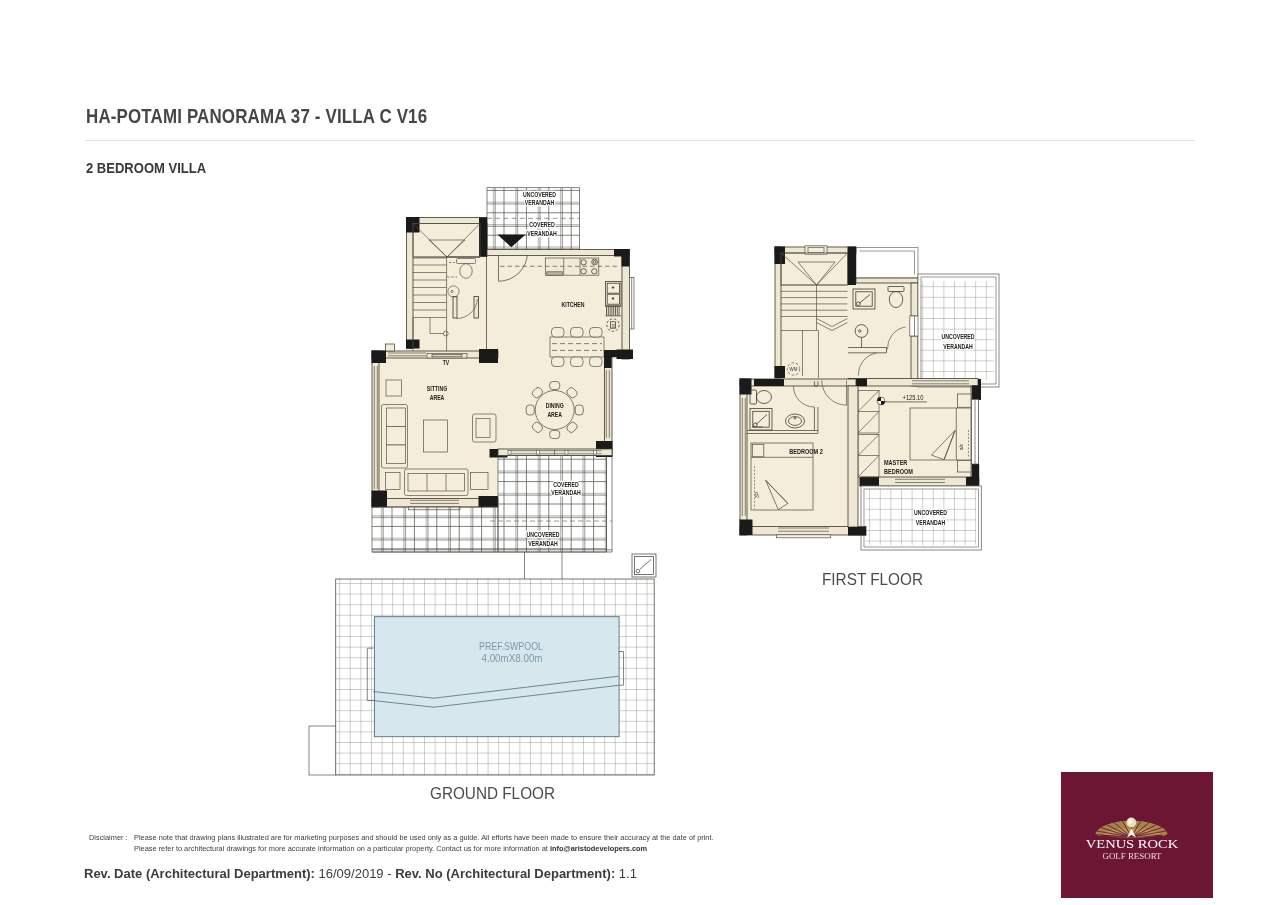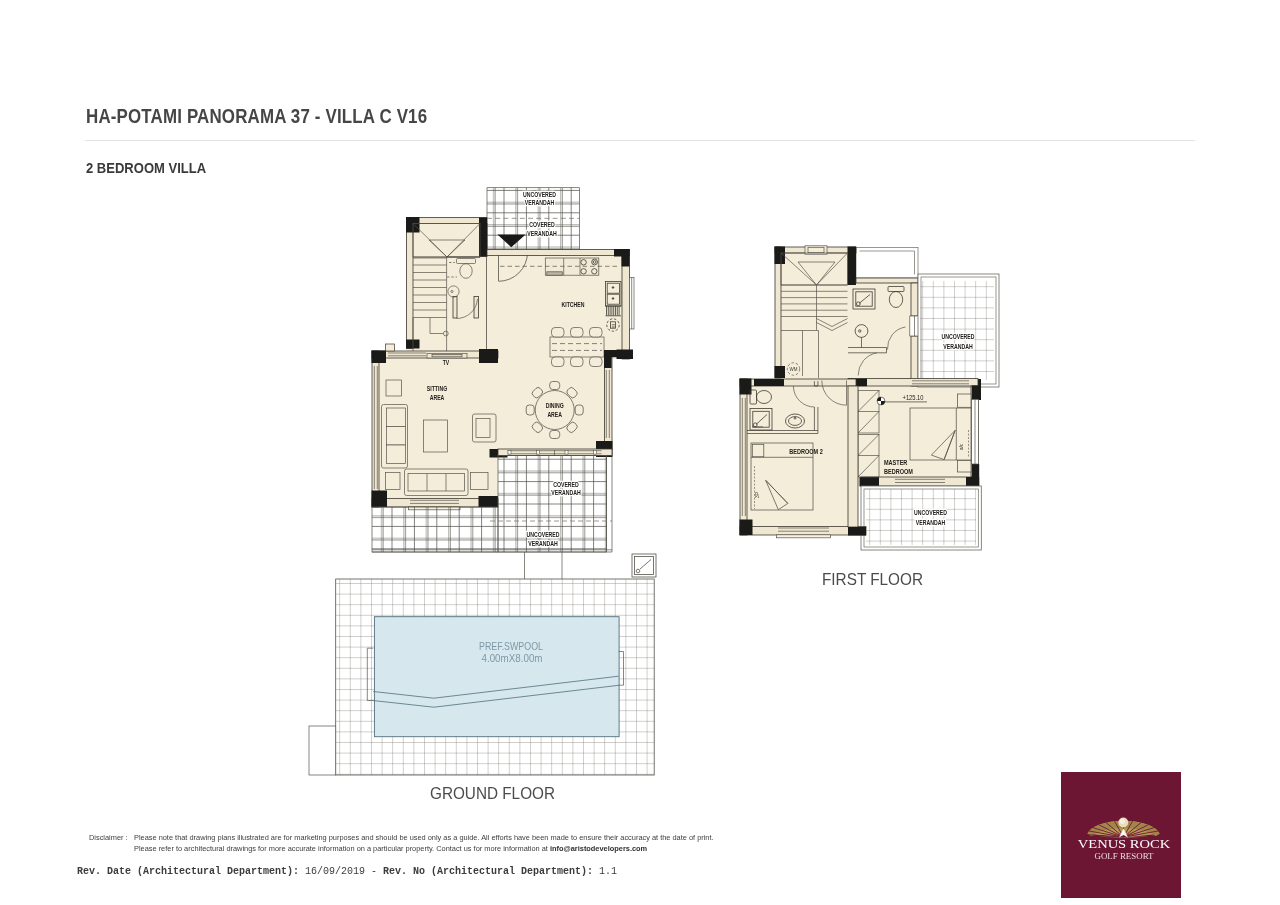--- a/index.html
+++ b/index.html
@@ -4,22 +4,22 @@
 <style>
   html,body{margin:0;padding:0;background:#ffffff;}
   body{width:1280px;height:905px;position:relative;font-family:"Liberation Sans",sans-serif;overflow:hidden;}
   .abs{position:absolute;}
   .title{left:86px;top:104px;font-size:20.5px;font-weight:bold;color:#464646;letter-spacing:.2px;transform:scaleX(.825);transform-origin:0 0;white-space:nowrap;}
   .rule{left:85px;top:140px;width:1110px;height:1px;background:#e3e3e3;}
   .subtitle{left:86px;top:160px;font-size:14.8px;font-weight:bold;color:#3a3a3a;transform:scaleX(.88);transform-origin:0 0;white-space:nowrap;}
   .disc{left:89px;top:833px;font-size:7.4px;color:#3c3c3c;line-height:10.6px;}
   .disc b{color:#303030;text-align:center;}
   .disc .lbl{display:inline-block;width:45px;font-weight:normal;vertical-align:top;}
-  .rev{left:77px;top:866px;font-size:10px;color:#3c3c3c;font-family:Liberation Mono, monospace;}
-  .logo{left:1061px;top:772px;width:120px;height:126px;background:#6c1634;}
+  .rev{left:84px;top:866px;font-size:13px;color:#3c3c3c;}
+  .logo{left:1061px;top:772px;width:144px;height:126px;background:#6c1634;padding-left:8px;}
   svg{display:block;}
 </style>
 </head>
 <body>
 
 <div class="abs title">HA-POTAMI PANORAMA 37 - VILLA C V16</div>
 
 <div class="abs rule"></div>
 
 <div class="abs subtitle">2 BEDROOM VILLA</div>

